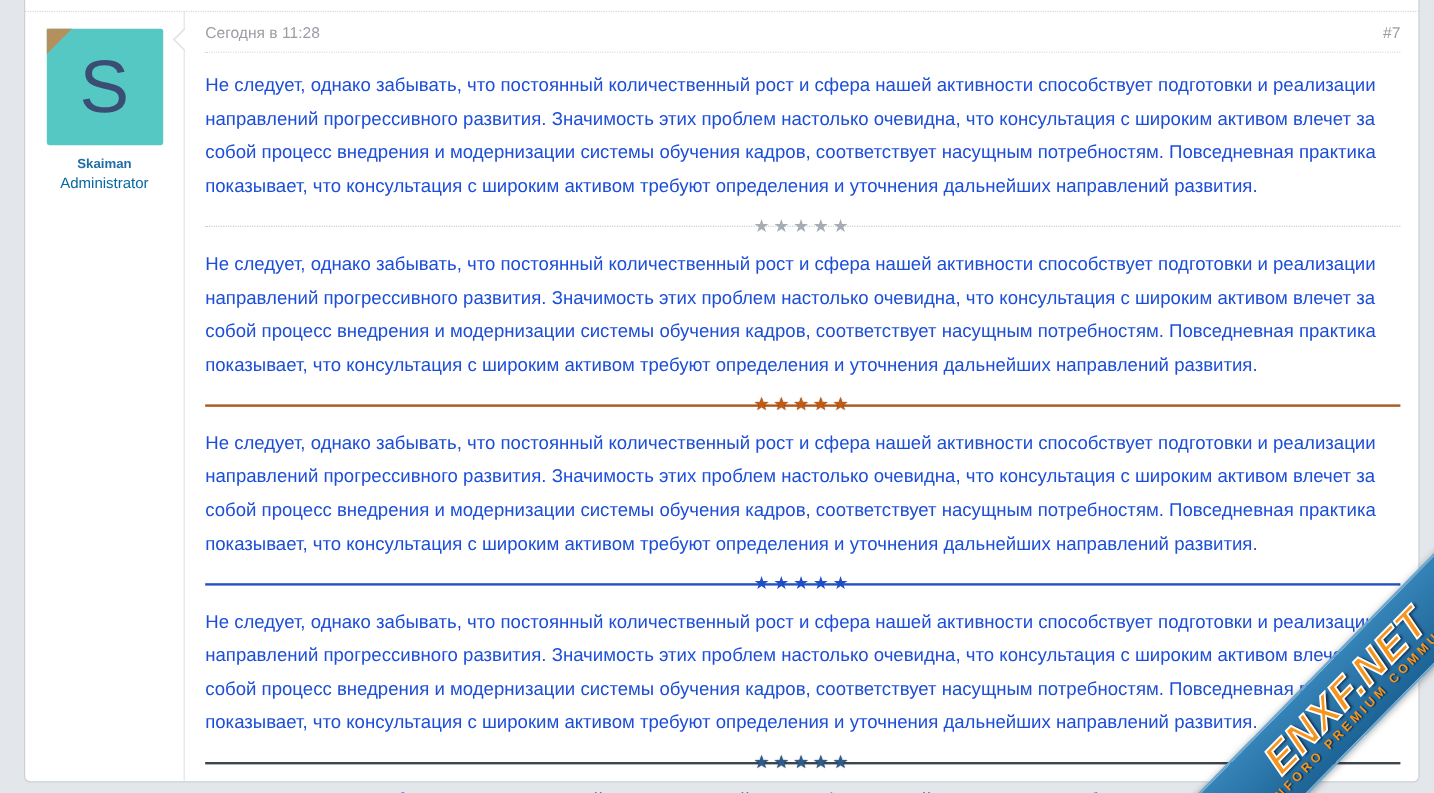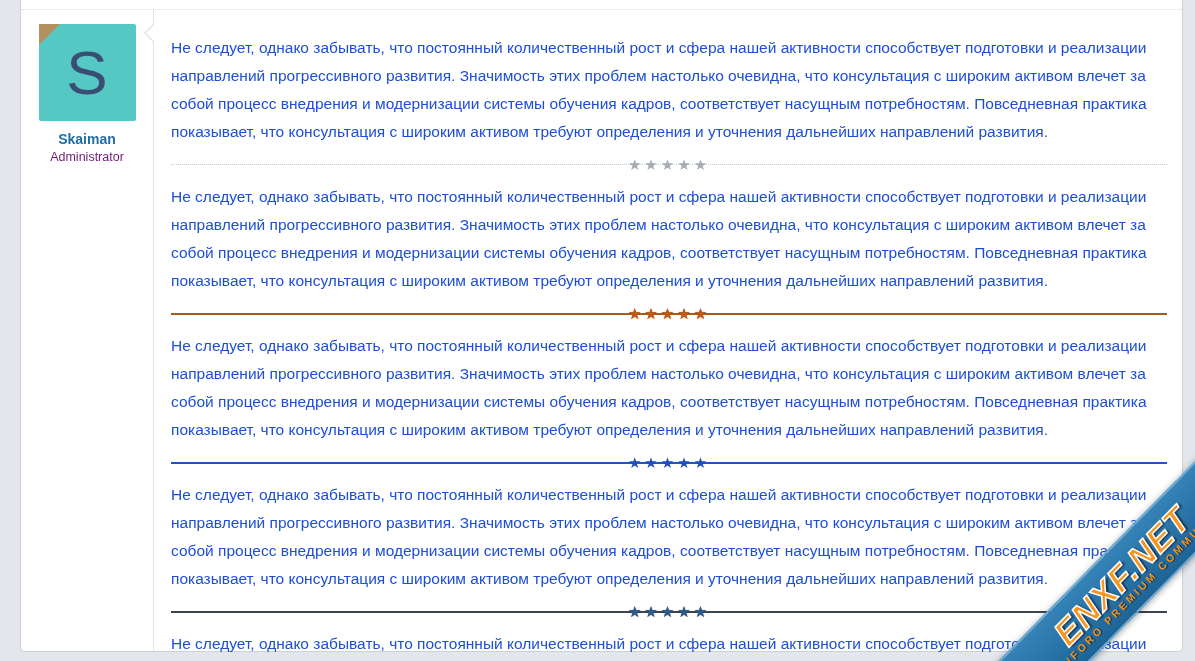--- a/index.html
+++ b/index.html
@@ -21,22 +21,22 @@
     position:relative; width:97px; height:97px; margin:0 auto;
     background:#55c8c4; border-radius:2px;
     display:flex; align-items:center; justify-content:center;
     cursor:pointer;
   }
   .avatar-letter { font-size:62px; color:#3a4e74; line-height:1; font-weight:400; }
   .corner-fold {
     position:absolute; left:0; top:0; width:0; height:0;
     border-top:21px solid #b5905f; border-right:21px solid transparent;
   }
-  .username { margin-top:10px; font-size:14px; font-weight:bold; color:#1f6da6; cursor:pointer; }
-  .user-role { margin-top:3px; font-size:12.5px; color:#701a75; }
+  .username { margin-top:10px; font-size:11px; font-weight:bold; color:#1f6da6; cursor:pointer; }
+  .user-role { margin-top:3px; font-size:12.5px; color:#0369a1; }
 
   
   .cell-content { flex:1; position:relative; border-left:1px solid #e1e4e7; padding:10px 15px 8px 17px; display:flex; flex-direction:column; }
   .notch { position:absolute; left:-10px; top:13px; width:0; height:0;
     border-top:10px solid transparent; border-bottom:10px solid transparent; border-right:10px solid #e1e4e7; }
   .notch::after { content:""; position:absolute; left:1.5px; top:-9px; width:0; height:0;
     border-top:9px solid transparent; border-bottom:9px solid transparent; border-right:9px solid #ffffff; }
 
   .msg-header { display:flex; justify-content:space-between; align-items:baseline;
     font-size:13px; color:#9a9ea4; padding-bottom:8px; border-bottom:1px dotted #dadde0; }
@@ -90,20 +90,24 @@
           <span class="corner-fold"></span>
           <span class="avatar-letter">S</span>
         </div>
         <div class="username">Skaiman</div>
         <div class="user-role">Administrator</div>
       </div>
 
       <div class="cell-content">
         <span class="notch"></span>
 
+        <div class="msg-header">
+          <span class="hlink">Сегодня в 11:28</span>
+          <span class="hlink">#7</span>
+        </div>
 
         <div class="msg-body">
           <p>Не следует, однако забывать, что постоянный количественный рост и сфера нашей активности способствует подготовки и реализации направлений прогрессивного развития. Значимость этих проблем настолько очевидна, что консультация с широким активом влечет за собой процесс внедрения и модернизации системы обучения кадров, соответствует насущным потребностям. Повседневная практика показывает, что консультация с широким активом требуют определения и уточнения дальнейших направлений развития.</p>
           <div class="sep sep-gray">
             <span class="line"></span>
             <span class="stars">★★★★★</span>
           </div>
           <p>Не следует, однако забывать, что постоянный количественный рост и сфера нашей активности способствует подготовки и реализации направлений прогрессивного развития. Значимость этих проблем настолько очевидна, что консультация с широким активом влечет за собой процесс внедрения и модернизации системы обучения кадров, соответствует насущным потребностям. Повседневная практика показывает, что консультация с широким активом требуют определения и уточнения дальнейших направлений развития.</p>
           <div class="sep sep-orange">
             <span class="line"></span>

